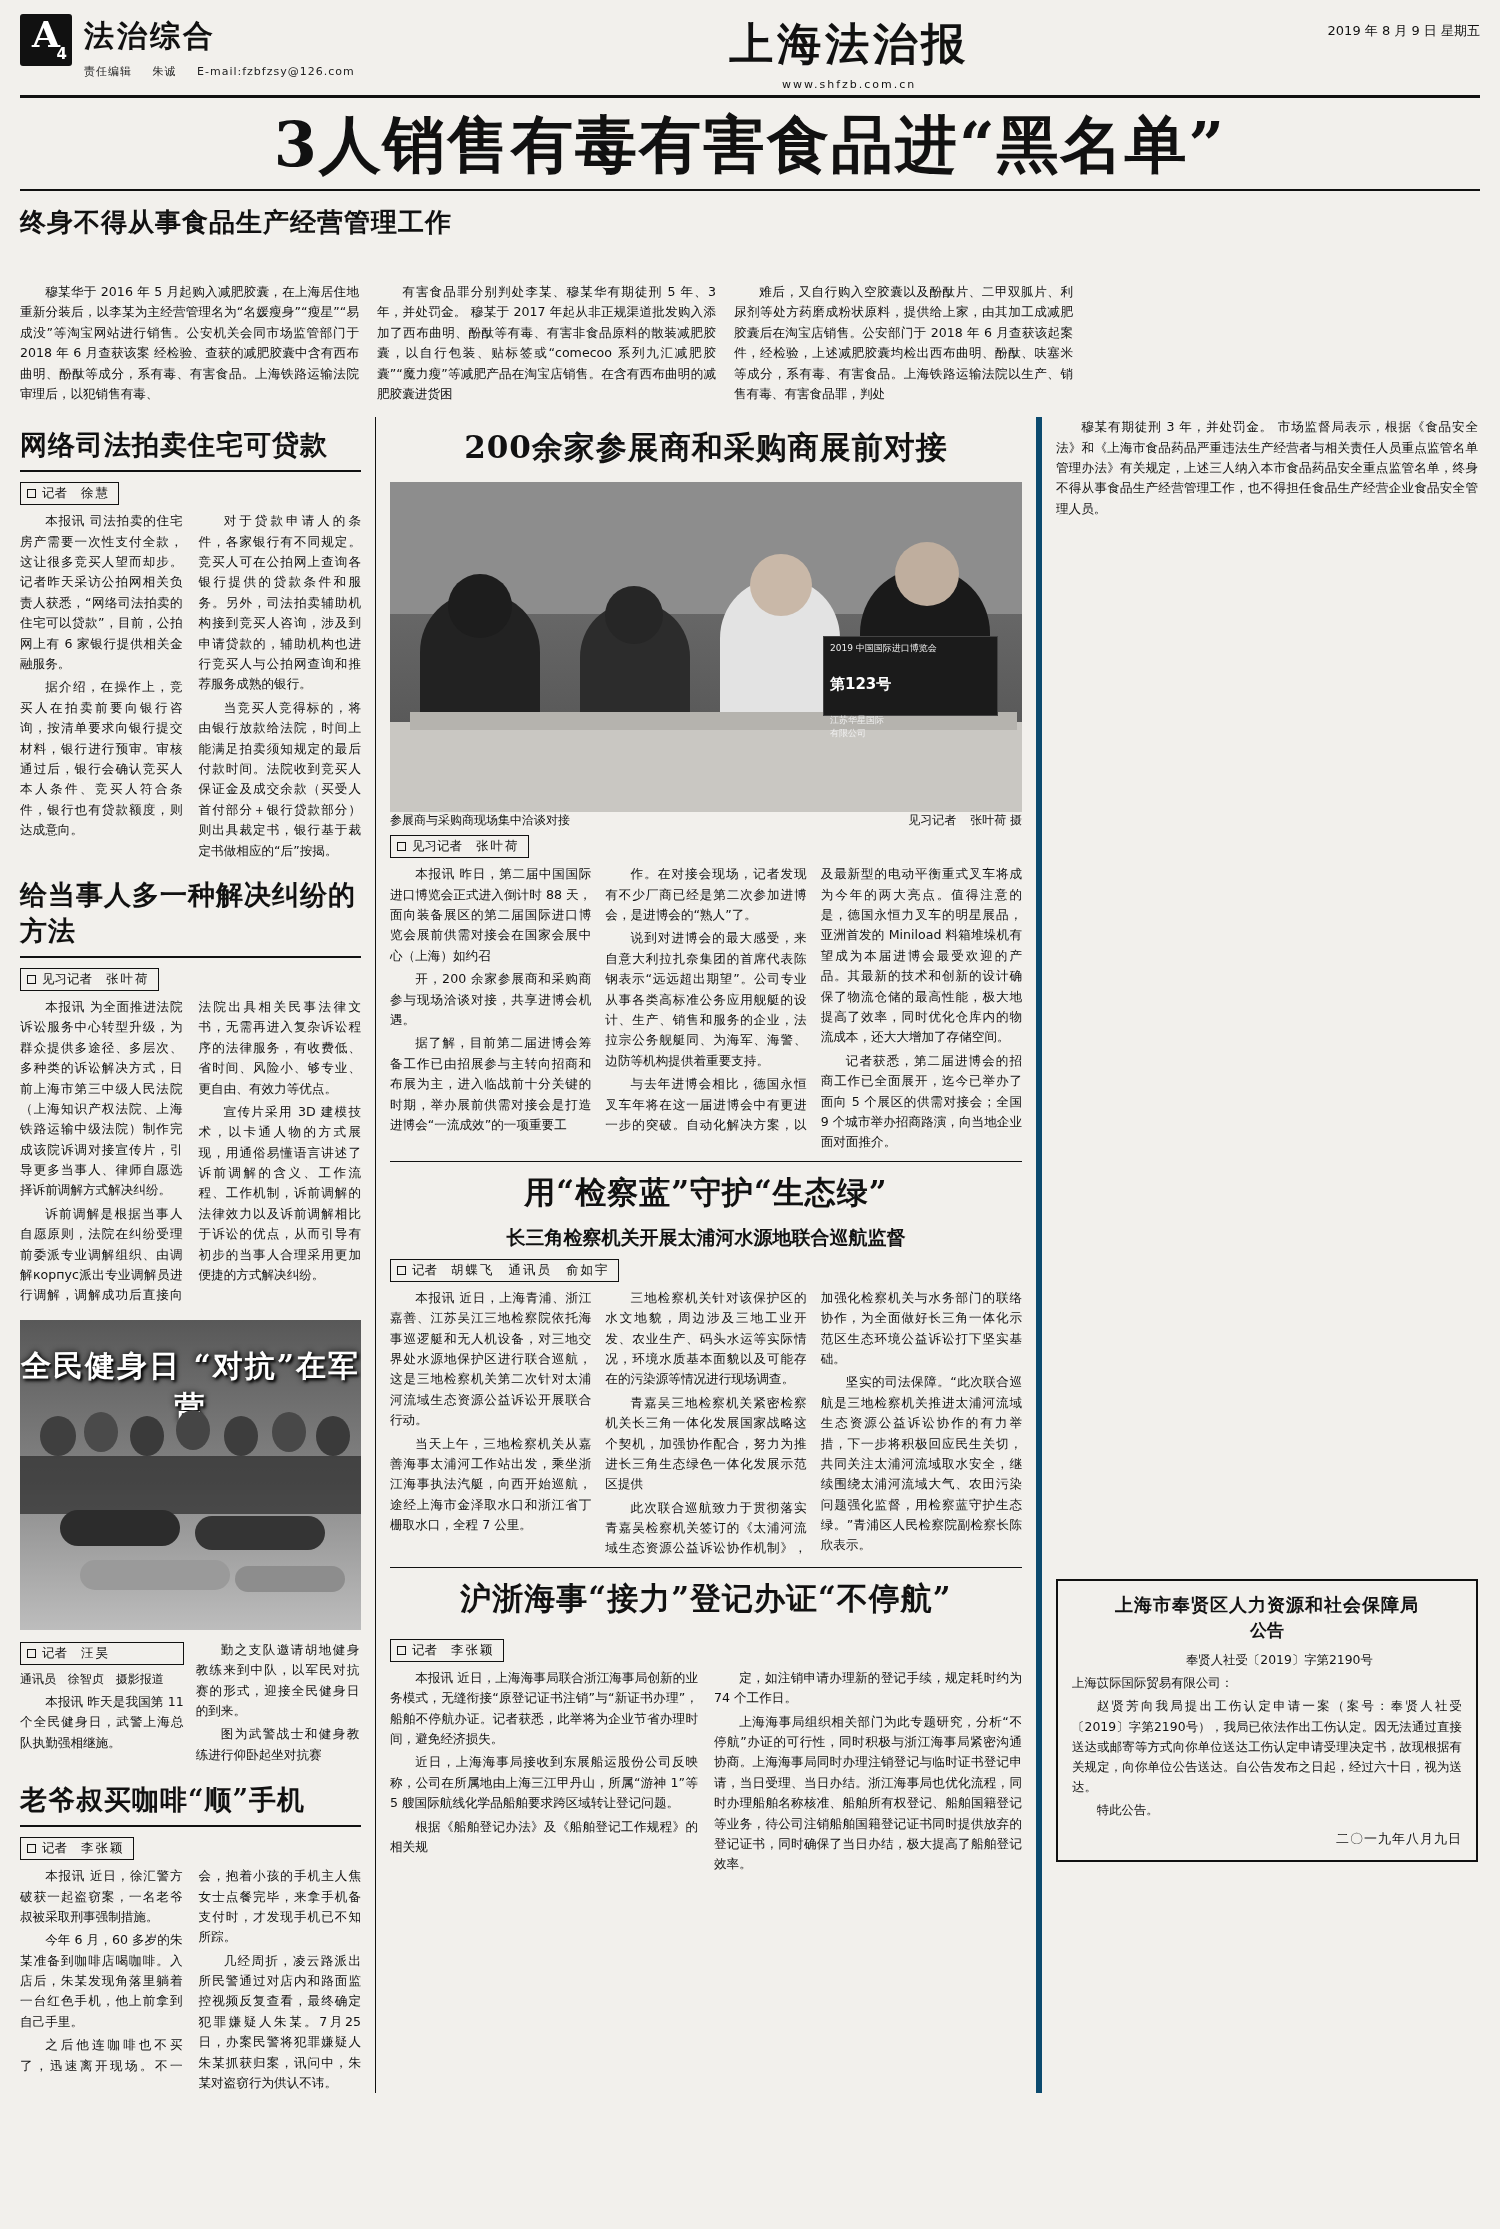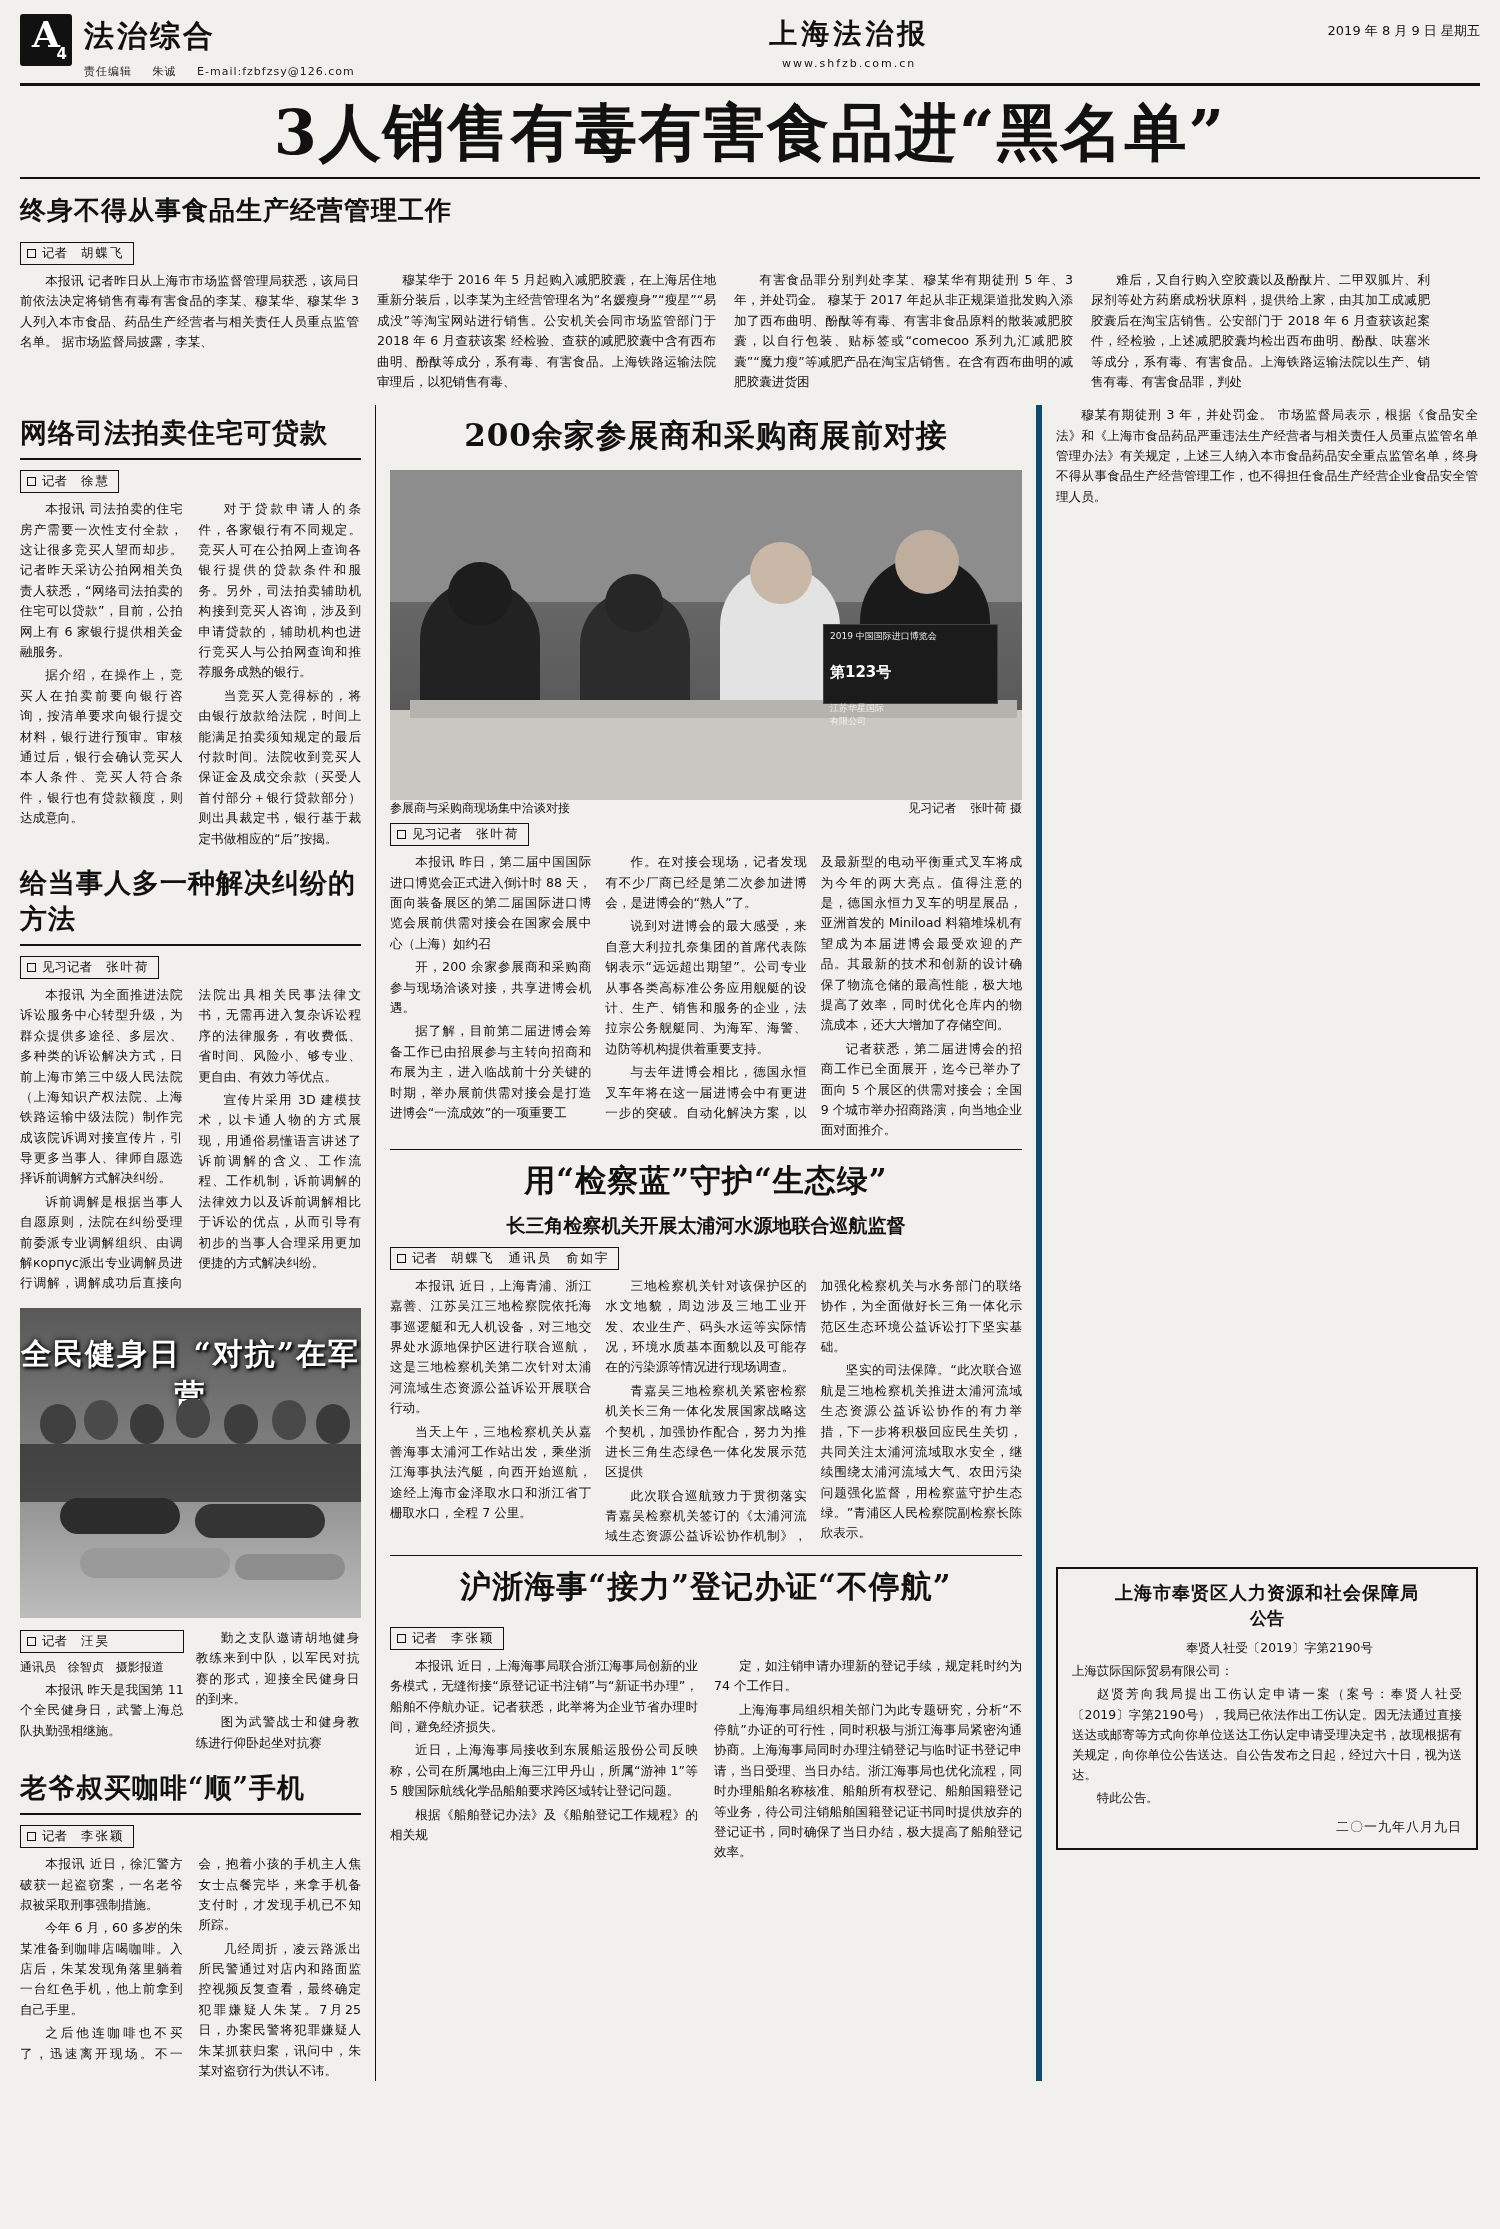--- a/index.html
+++ b/index.html
@@ -17,21 +17,21 @@
   .masthead { display:flex; align-items:flex-start; border-bottom:3px solid #111; padding-bottom:4px; }
   .folio { width:52px; height:52px; background:#111; color:#fff; border-radius:3px;
            display:flex; align-items:flex-start; justify-content:center; position:relative; flex:0 0 auto; }
   .folio .a { font-size:36px; font-weight:bold; line-height:40px; font-family:"DejaVu Serif",serif; }
   .folio .n { position:absolute; right:5px; bottom:3px; font-size:15px; font-weight:bold; }
   .mast-left { margin-left:12px; padding-top:2px; }
   .mast-left .sec { font-size:30px; font-weight:bold; letter-spacing:3px; font-family:"DejaVu Serif",serif; }
   .mast-left .ed { font-size:11px; margin-top:7px; color:#222; letter-spacing:1px; }
   .mast-left .ed span { margin-right:16px; }
   .mast-center { flex:1 1 auto; text-align:center; padding-top:1px; }
-  .mast-center .paper { font-size:28px; font-weight:bold; letter-spacing:4px; font-family:"DejaVu Serif",serif; }
+  .mast-center .paper { font-size:44px; font-weight:bold; letter-spacing:4px; font-family:"DejaVu Serif",serif; }
   .mast-center .url { font-size:11px; letter-spacing:2px; margin-top:4px; }
   .mast-right { font-size:13px; padding-top:8px; white-space:nowrap; }
 
   
   .headline-wrap { border-bottom:2px solid #111; padding:14px 0 10px 0; }
   .headline { font-size:62px; font-weight:bold; letter-spacing:2px; font-family:"DejaVu Serif",serif;
               line-height:1.08; text-align:center; }
   .subhead { font-size:26px; font-weight:bold; margin-top:14px; letter-spacing:1px;
              font-family:"DejaVu Serif",serif; }
 
@@ -104,27 +104,20 @@
     </div>
     <div class="mast-right">2019 年 8 月 9 日  星期五</div>
   </div>
 
   <div class="headline-wrap">
     <div class="headline">3人销售有毒有害食品进“黑名单”</div>
   </div>
   <div class="subhead">终身不得从事食品生产经营管理工作</div>
 
   <div class="top-cols">
-    <div class="col">
-      <div class="byline">
-        <span class="box"></span><span>记者</span><span class="nm">胡蝶飞</span>
-      </div>
-      <p class="body">本报讯  记者昨日从上海市市场监督管理局获悉，该局日前依法决定将销售有毒有害食品的李某、穆某华、穆某华 3 人列入本市食品、药品生产经营者与相关责任人员重点监管名单。
-据市场监督局披露，李某、</p>
-    </div>
     <div class="col" style="padding-top:34px;">
       <p class="body">穆某华于 2016 年 5 月起购入减肥胶囊，在上海居住地重新分装后，以李某为主经营管理名为“名媛瘦身”“瘦星”“易成没”等淘宝网站进行销售。公安机关会同市场监管部门于 2018 年 6 月查获该案 经检验、查获的减肥胶囊中含有西布曲明、酚酞等成分，系有毒、有害食品。上海铁路运输法院审理后，以犯销售有毒、</p>
     </div>
     <div class="col" style="padding-top:34px;">
       <p class="body">有害食品罪分别判处李某、穆某华有期徒刑 5 年、3 年，并处罚金。
 穆某于 2017 年起从非正规渠道批发购入添加了西布曲明、酚酞等有毒、有害非食品原料的散装减肥胶囊，以自行包装、贴标签或“comecoo 系列九汇减肥胶囊”“魔力瘦”等减肥产品在淘宝店销售。在含有西布曲明的减肥胶囊进货困</p>
     </div>
     <div class="col" style="padding-top:34px;">
       <p class="body">难后，又自行购入空胶囊以及酚酞片、二甲双胍片、利尿剂等处方药磨成粉状原料，提供给上家，由其加工成减肥胶囊后在淘宝店销售。公安部门于 2018 年 6 月查获该起案件，经检验，上述减肥胶囊均检出西布曲明、酚酞、呋塞米等成分，系有毒、有害食品。上海铁路运输法院以生产、销售有毒、有害食品罪，判处</p>
     </div>

